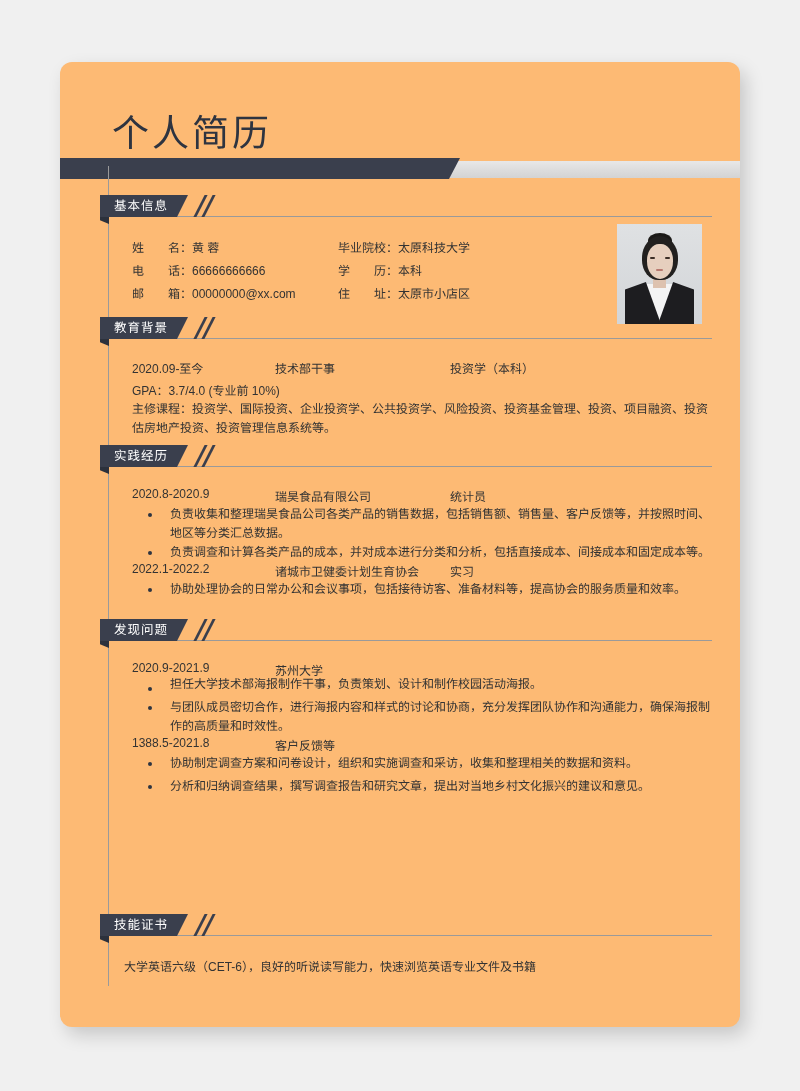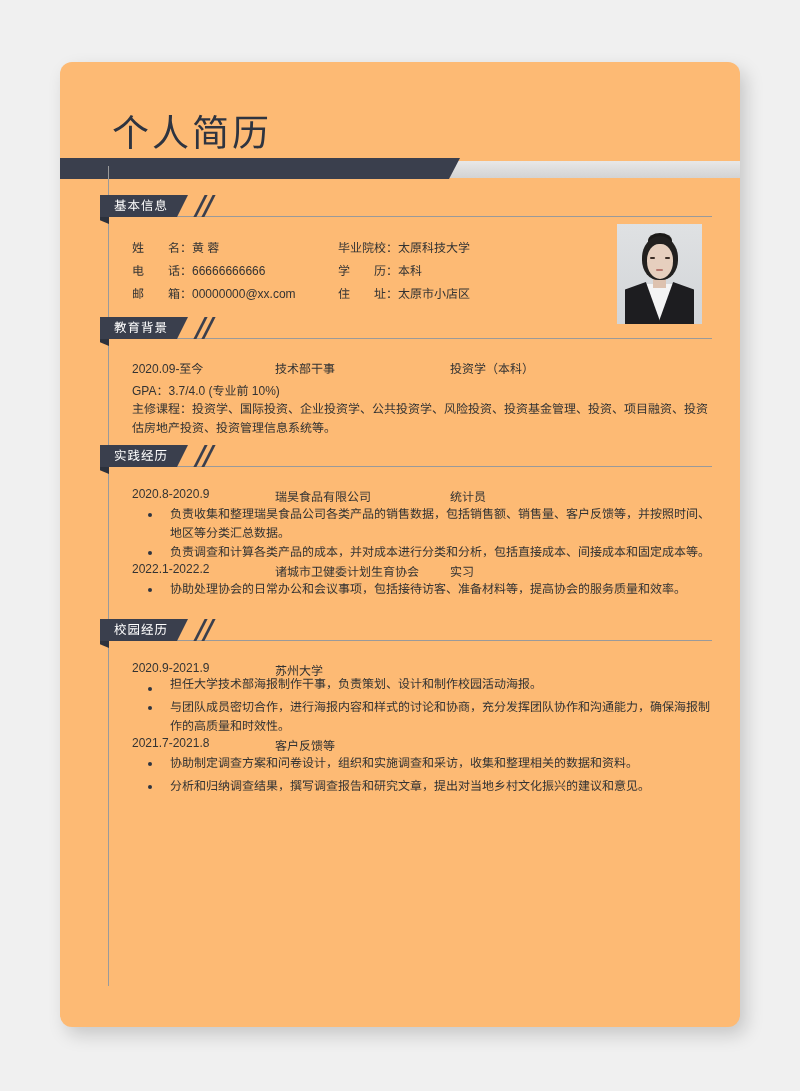--- a/index.html
+++ b/index.html
@@ -351,42 +351,56 @@
 
       <div class="bullet-dot" style="left:88px; top:117px"></div>
       <div class="para" style="left:110px; top:109px; width:542px">协助处理协会的日常办公和会议事项，包括接待访客、准备材料等，提高协会的服务质量和效率。</div>
     </div>
   </div>
 
   <div class="section" style="top:557px">
     <div class="sec-head">
       <div class="rule"></div>
       <div class="tag">
-        <span class="tag-label">校园经历</span>
+        <span class="tag-label">发现问题</span>
       </div>
       <div class="tag-foot"></div>
       <div class="slash" style="left:139px"></div>
       <div class="slash" style="left:147px"></div>
     </div>
     <div class="sec-body">
       <div class="row" style="left:72px; top:16px">2020.9-2021.9</div>
       <div class="row" style="left:215px; top:16px">苏州大学</div>
 
       <div class="bullet-dot" style="left:88px; top:42px"></div>
       <div class="para" style="left:110px; top:30px; width:542px">担任大学技术部海报制作干事，负责策划、设计和制作校园活动海报。</div>
 
       <div class="bullet-dot" style="left:88px; top:61px"></div>
       <div class="para" style="left:110px; top:53px; width:542px">与团队成员密切合作，进行海报内容和样式的讨论和协商，充分发挥团队协作和沟通能力，确保海报制作的高质量和时效性。</div>
 
-      <div class="row" style="left:72px; top:91px">2021.7-2021.8</div>
+      <div class="row" style="left:72px; top:91px">1388.5-2021.8</div>
       <div class="row" style="left:215px; top:91px">客户反馈等</div>
 
       <div class="bullet-dot" style="left:88px; top:117px"></div>
       <div class="para" style="left:110px; top:109px; width:542px">协助制定调查方案和问卷设计，组织和实施调查和采访，收集和整理相关的数据和资料。</div>
 
       <div class="bullet-dot" style="left:88px; top:140px"></div>
       <div class="para" style="left:110px; top:132px; width:542px">分析和归纳调查结果，撰写调查报告和研究文章，提出对当地乡村文化振兴的建议和意见。</div>
     </div>
   </div>
 
 
+  <div class="section" style="top:852px">
+    <div class="sec-head">
+      <div class="rule"></div>
+      <div class="tag">
+        <span class="tag-label">技能证书</span>
+      </div>
+      <div class="tag-foot"></div>
+      <div class="slash" style="left:139px"></div>
+      <div class="slash" style="left:147px"></div>
+    </div>
+    <div class="sec-body">
+      <div class="para" style="left:64px; top:18px; width:580px">大学英语六级（CET-6），良好的听说读写能力，快速浏览英语专业文件及书籍</div>
+    </div>
+  </div>
 
 </div>
 
 </body></html>

